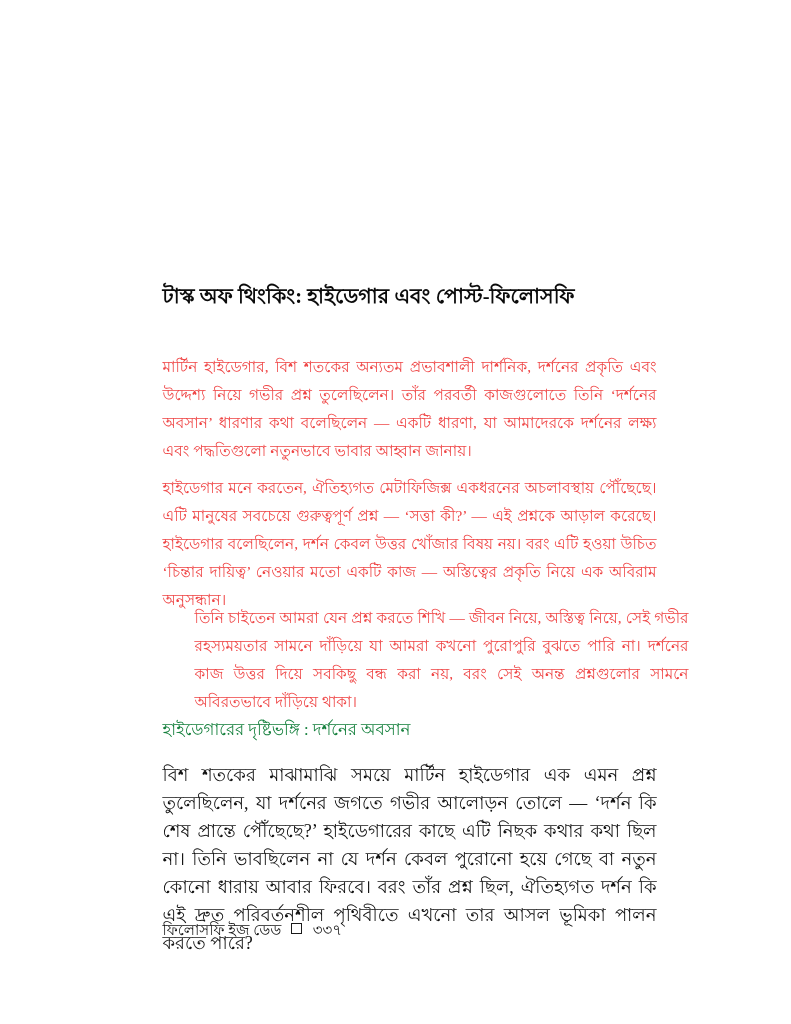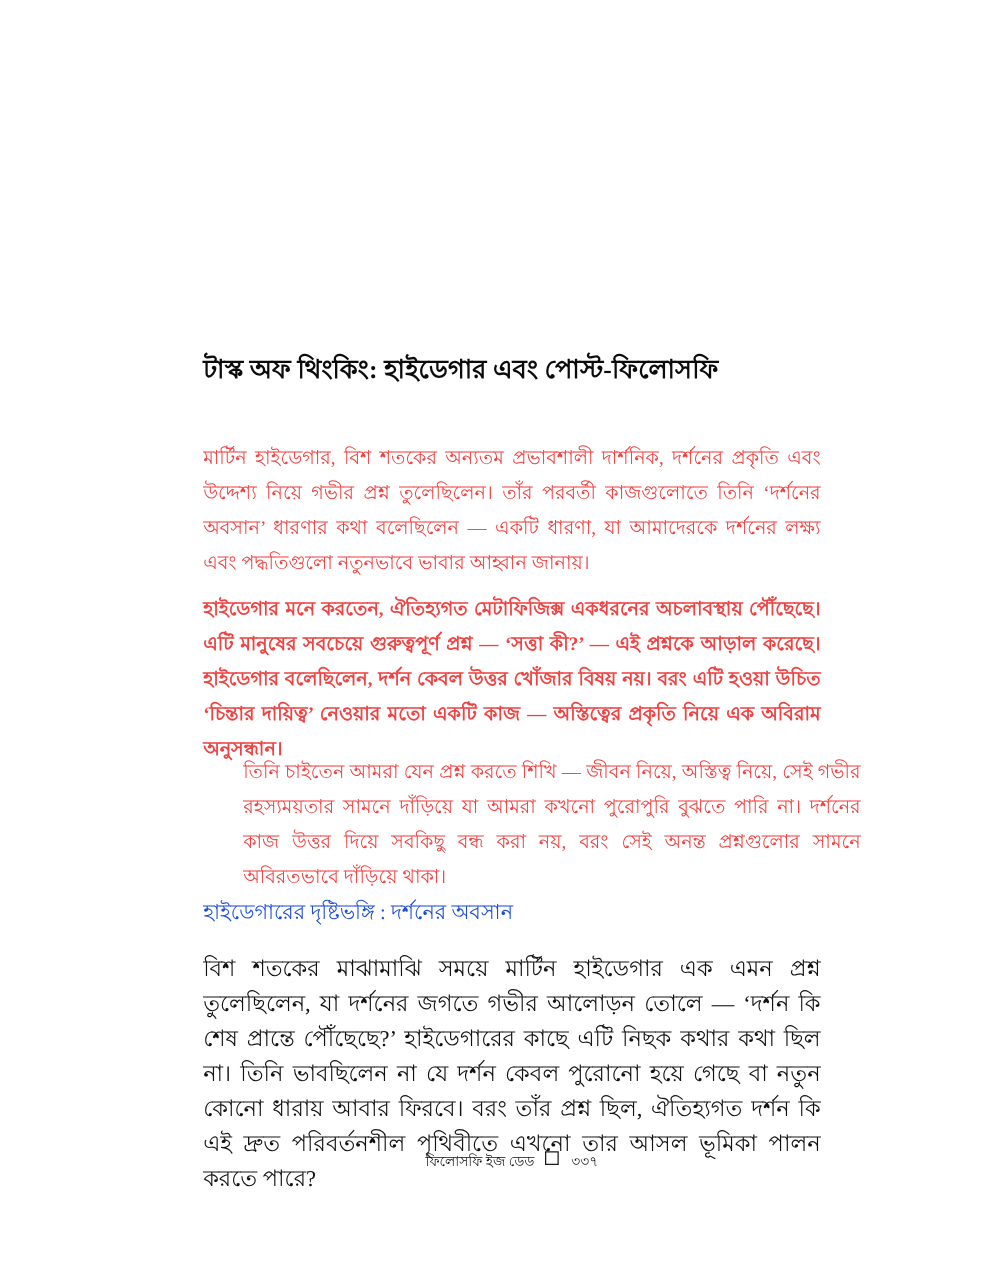--- a/index.html
+++ b/index.html
@@ -51,32 +51,32 @@
     width: 494px;
     font-size: 15.3px;
     line-height: 28px;
     text-align: justify;
     text-justify: inter-word;
     color: #ef4444;
     word-spacing: 0.2px;
   }
 
   .para-1 { top: 338px; }
-  .para-2 { top: 459px; font-weight: bold; }
+  .para-2 { top: 459px; }
   .para-3 { top: 589px; margin-left: 32px; }
 
   .section-heading {
     position: absolute;
     left: 0;
     top: 702px;
     width: 494px;
     font-size: 16.6px;
     line-height: 28px;
     font-weight: normal;
-    color: #1d4ed8;
+    color: #15803d;
     white-space: nowrap;
   }
 
   .para-4 {
     position: absolute;
     left: 0;
     top: 743px;
     width: 494px;
     font-size: 18px;
     line-height: 28px;
@@ -84,22 +84,22 @@
     text-justify: inter-word;
     text-align-last: left;
     color: #111111;
   }
 
   .footer {
     position: absolute;
     left: 0;
     top: 918px;
     width: 494px;
-    text-align: center;
-    font-size: 11px;
+    text-align: left;
+    font-size: 15px;
     line-height: 24px;
     color: #111111;
   }
 
   .footer-inner {
     display: inline-block;
     white-space: nowrap;
   }
 
   .footer-sep {

